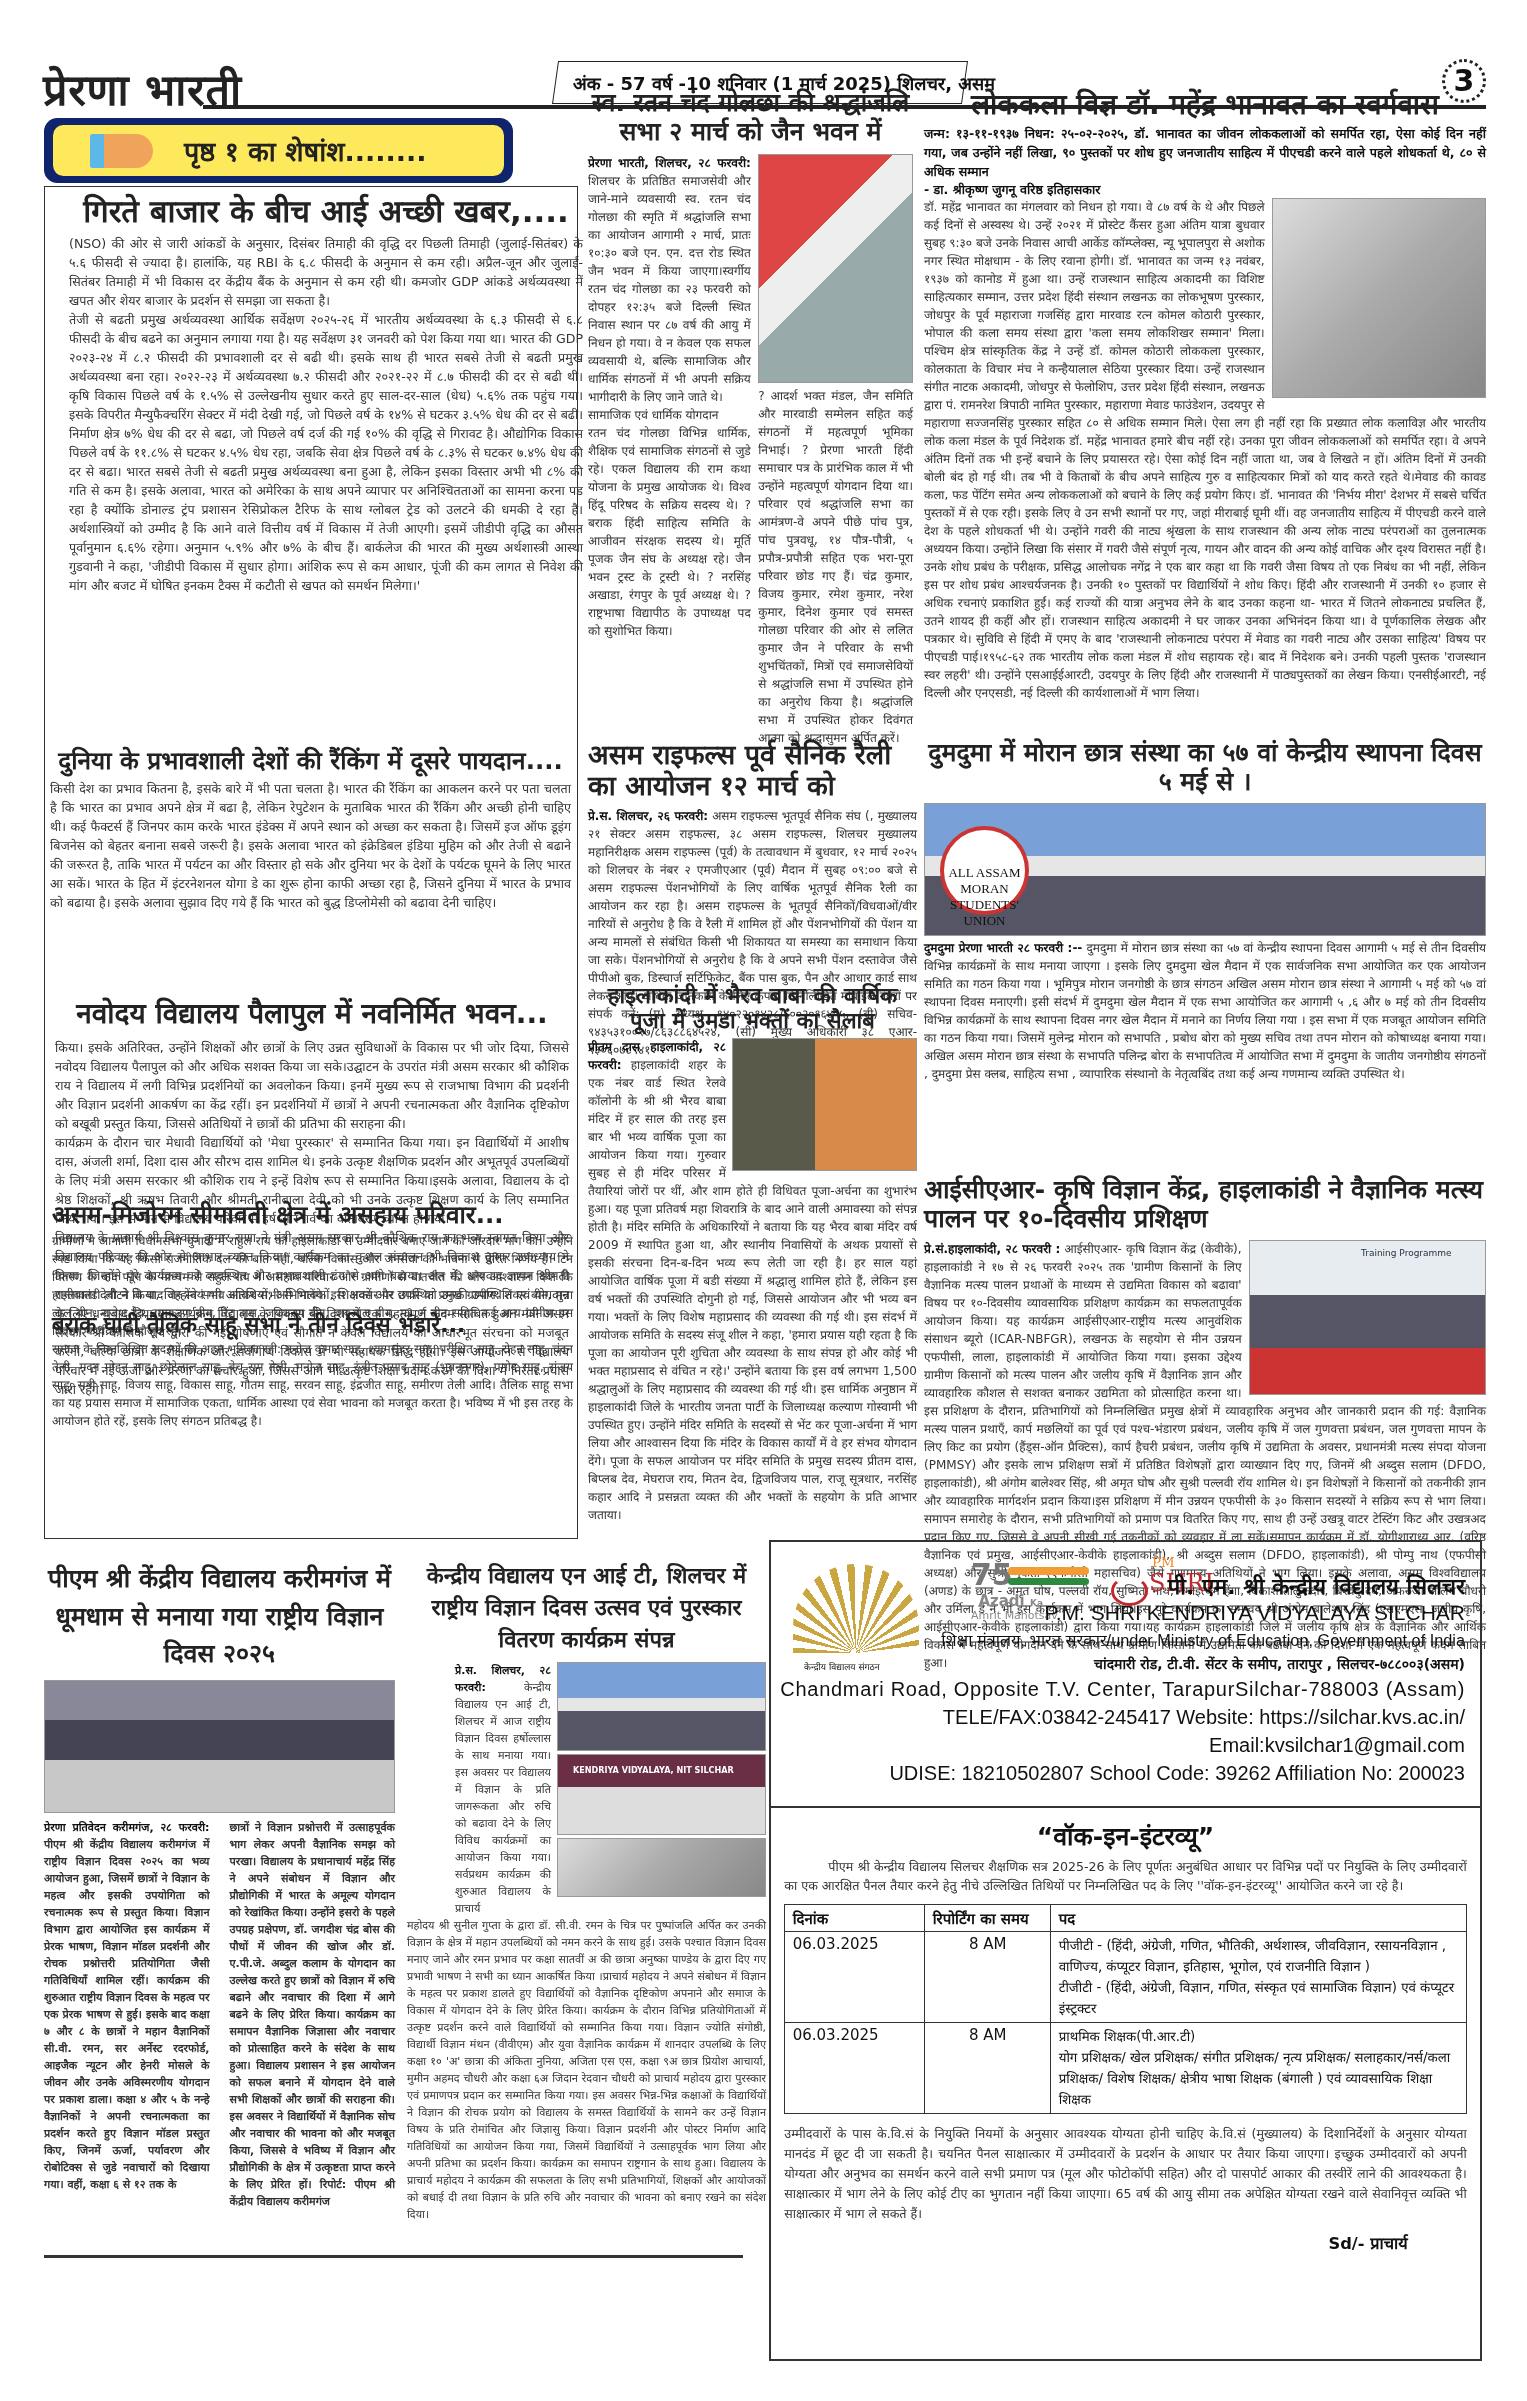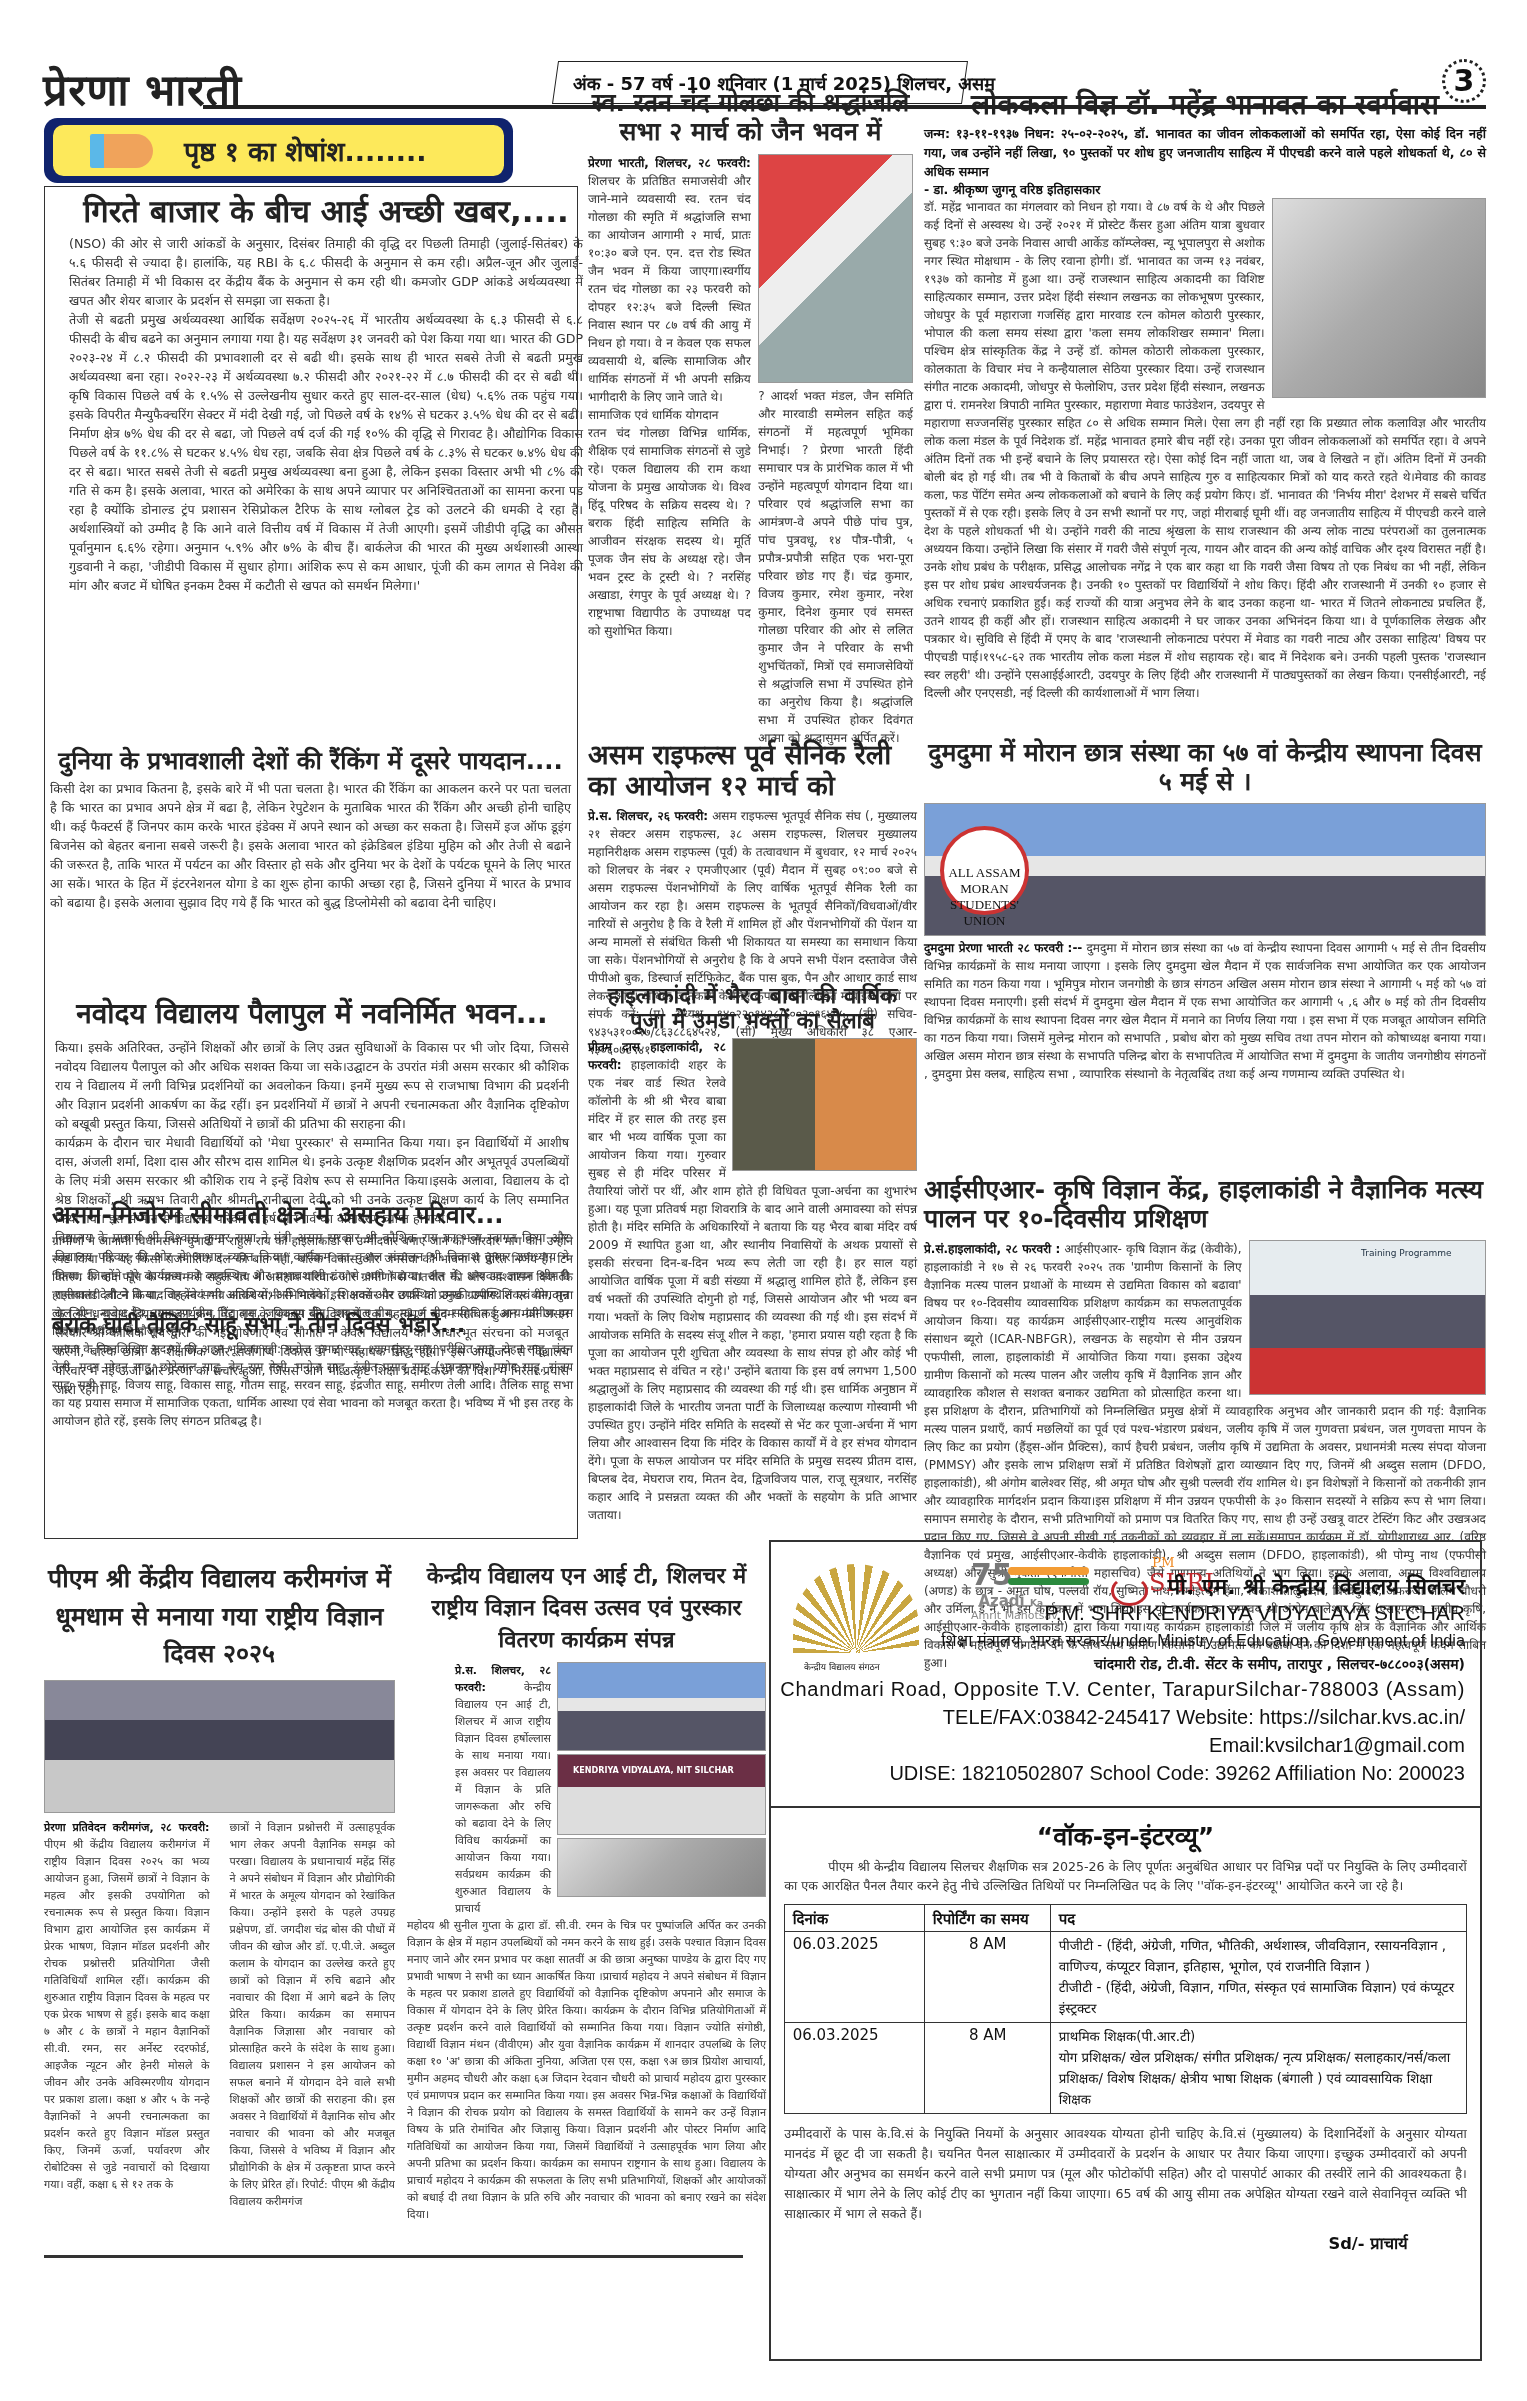--- a/index.html
+++ b/index.html
@@ -120,21 +120,21 @@
   <h2 class="hd" style="font-size:25px;">आईसीएआर- कृषि विज्ञान केंद्र, हाइलाकांडी ने वैज्ञानिक मत्स्य पालन पर १०-दिवसीय प्रशिक्षण</h2>
   <div class="photo gray" style="float:right;width:237px;height:155px;margin:6px 0 4.4px 7.4px;position:relative;background:linear-gradient(180deg,#e6ecef 0 35%,#556 35% 70%,#c33 70%);">
     <span style="position:absolute;left:111px;top:7.4px;font-size:9px;color:#234;">Training Programme</span>
   </div>
   <p class="body" style="margin-top:6px;font-size:12px;line-height:18px;"><b>प्रे.सं.हाइलाकांदी, २८ फरवरी :</b> <span>आईसीएआर- कृषि विज्ञान केंद्र (केवीके), हाइलाकांडी ने १७ से २६ फरवरी २०२५ तक 'ग्रामीण किसानों के लिए वैज्ञानिक मत्स्य पालन प्रथाओं के माध्यम से उद्यमिता विकास को बढावा' विषय पर १०-दिवसीय व्यावसायिक प्रशिक्षण कार्यक्रम का सफलतापूर्वक आयोजन किया। यह कार्यक्रम आईसीएआर-राष्ट्रीय मत्स्य आनुवंशिक संसाधन ब्यूरो (ICAR-NBFGR), लखनऊ के सहयोग से मीन उन्नयन एफपीसी, लाला, हाइलाकांडी में आयोजित किया गया। इसका उद्देश्य ग्रामीण किसानों को मत्स्य पालन और जलीय कृषि में वैज्ञानिक ज्ञान और व्यावहारिक कौशल से सशक्त बनाकर उद्यमिता को प्रोत्साहित करना था।इस प्रशिक्षण के दौरान, प्रतिभागियों को निम्नलिखित प्रमुख क्षेत्रों में व्यावहारिक अनुभव और जानकारी प्रदान की गई: वैज्ञानिक मत्स्य पालन प्रथाएँ, कार्प मछलियों का पूर्व एवं पश्च-भंडारण प्रबंधन, जलीय कृषि में जल गुणवत्ता प्रबंधन, जल गुणवत्ता मापन के लिए किट का प्रयोग (हैंड्स-ऑन प्रैक्टिस), कार्प हैचरी प्रबंधन, जलीय कृषि में उद्यमिता के अवसर, प्रधानमंत्री मत्स्य संपदा योजना (PMMSY) और इसके लाभ प्रशिक्षण सत्रों में प्रतिष्ठित विशेषज्ञों द्वारा व्याख्यान दिए गए, जिनमें श्री अब्दुस सलाम (DFDO, हाइलाकांडी), श्री अंगोम बालेश्वर सिंह, श्री अमृत घोष और सुश्री पल्लवी रॉय शामिल थे। इन विशेषज्ञों ने किसानों को तकनीकी ज्ञान और व्यावहारिक मार्गदर्शन प्रदान किया।इस प्रशिक्षण में मीन उन्नयन एफपीसी के ३० किसान सदस्यों ने सक्रिय रूप से भाग लिया। समापन समारोह के दौरान, सभी प्रतिभागियों को प्रमाण पत्र वितरित किए गए, साथ ही उन्हें उखत्रू वाटर टेस्टिंग किट और उखत्रअद प्रदान किए गए, जिससे वे अपनी सीखी गई तकनीकों को व्यवहार में ला सकें।समापन कार्यक्रम में डॉ. योगीशाराध्य आर. (वरिष्ठ वैज्ञानिक एवं प्रमुख, आईसीएआर-केवीके हाइलाकांडी), श्री अब्दुस सलाम (DFDO, हाइलाकांडी), श्री पोम्पु नाथ (एफपीसी अध्यक्ष) और सुश्री मुकता (एफपीसी महासचिव) जैसे गणमान्य अतिथियों ने भाग लिया। इसके अलावा, असम विश्वविद्यालय (अणड) के छात्र - अमृत घोष, पल्लवी रॉय, सुष्मिता नाथ, नेमोइत्थेम हेंगा, बिकाश तालुकदार, बिश्वेंदु देब, अफरुजा आलम चौधरी और उर्मिला डे ने भी इस कार्यक्रम में भाग लिया।इस पूरे कार्यक्रम का समन्वय श्री अंगोम बालेश्वर सिंह (एसएमएस, जलीय कृषि, आईसीएआर-केवीके हाइलाकांडी) द्वारा किया गया।यह कार्यक्रम हाइलाकांडी जिले में जलीय कृषि क्षेत्र के वैज्ञानिक और आर्थिक विकास में महत्वपूर्ण योगदान देने के साथ-साथ ग्रामीण किसानों में उद्यमिता को बढावा देने की दिशा में एक महत्वपूर्ण कदम साबित हुआ।</span></p>
 </div>
 
 <div class="abs" style="left:44px;top:1560px;width:351px;">
   <h2 class="hd" style="font-size:25px;text-align:center;line-height:1.5;">पीएम श्री केंद्रीय विद्यालय करीमगंज में धूमधाम से मनाया गया राष्ट्रीय विज्ञान दिवस २०२५</h2>
   <div class="photo stage" style="height:133px;margin-top:7.4px;"></div>
-  <div style="display:flex;gap:20px;margin-top:6px;">
+  <div style="display:flex;gap:20px;margin-top:6px;font-weight:bold;">
     <p class="body" style="flex:1;font-size:11px;line-height:17px;"><b>प्रेरणा प्रतिवेदन करीमगंज, २८ फरवरी:</b> <span>पीएम श्री केंद्रीय विद्यालय करीमगंज में राष्ट्रीय विज्ञान दिवस २०२५ का भव्य आयोजन हुआ, जिसमें छात्रों ने विज्ञान के महत्व और इसकी उपयोगिता को रचनात्मक रूप से प्रस्तुत किया। विज्ञान विभाग द्वारा आयोजित इस कार्यक्रम में प्रेरक भाषण, विज्ञान मॉडल प्रदर्शनी और रोचक प्रश्नोत्तरी प्रतियोगिता जैसी गतिविधियाँ शामिल रहीं। कार्यक्रम की शुरुआत राष्ट्रीय विज्ञान दिवस के महत्व पर एक प्रेरक भाषण से हुई। इसके बाद कक्षा ७ और ८ के छात्रों ने महान वैज्ञानिकों सी.वी. रमन, सर अर्नेस्ट रदरफोर्ड, आइजैक न्यूटन और हेनरी मोसले के जीवन और उनके अविस्मरणीय योगदान पर प्रकाश डाला। कक्षा ४ और ५ के नन्हे वैज्ञानिकों ने अपनी रचनात्मकता का प्रदर्शन करते हुए विज्ञान मॉडल प्रस्तुत किए, जिनमें ऊर्जा, पर्यावरण और रोबोटिक्स से जुडे नवाचारों को दिखाया गया। वहीं, कक्षा ६ से १२ तक के</span></p>
     <p class="body" style="flex:1;font-size:11px;line-height:17px;">छात्रों ने विज्ञान प्रश्नोत्तरी में उत्साहपूर्वक भाग लेकर अपनी वैज्ञानिक समझ को परखा। विद्यालय के प्रधानाचार्य महेंद्र सिंह ने अपने संबोधन में विज्ञान और प्रौद्योगिकी में भारत के अमूल्य योगदान को रेखांकित किया। उन्होंने इसरो के पहले उपग्रह प्रक्षेपण, डॉ. जगदीश चंद्र बोस की पौधों में जीवन की खोज और डॉ. ए.पी.जे. अब्दुल कलाम के योगदान का उल्लेख करते हुए छात्रों को विज्ञान में रुचि बढाने और नवाचार की दिशा में आगे बढने के लिए प्रेरित किया। कार्यक्रम का समापन वैज्ञानिक जिज्ञासा और नवाचार को प्रोत्साहित करने के संदेश के साथ हुआ। विद्यालय प्रशासन ने इस आयोजन को सफल बनाने में योगदान देने वाले सभी शिक्षकों और छात्रों की सराहना की। इस अवसर ने विद्यार्थियों में वैज्ञानिक सोच और नवाचार की भावना को और मजबूत किया, जिससे वे भविष्य में विज्ञान और प्रौद्योगिकी के क्षेत्र में उत्कृष्टता प्राप्त करने के लिए प्रेरित हों। रिपोर्ट: पीएम श्री केंद्रीय विद्यालय करीमगंज</p>
   </div>
 </div>
 
 <div class="abs" style="left:407px;top:1560px;width:359px;">
   <h2 class="hd" style="font-size:22px;text-align:center;line-height:1.45;">केन्द्रीय विद्यालय एन आई टी, शिलचर में राष्ट्रीय विज्ञान दिवस उत्सव एवं पुरस्कार वितरण कार्यक्रम संपन्न</h2>
   <div style="display:flex;gap:6px;margin-top:6px;margin-left:48px;">
     <p class="body" style="width:96px;font-size:11px;line-height:17px;"><b>प्रे.स. शिलचर, २८ फरवरी:</b> <span>केन्द्रीय विद्यालय एन आई टी, शिलचर में आज राष्ट्रीय विज्ञान दिवस हर्षोल्लास के साथ मनाया गया। इस अवसर पर विद्यालय में विज्ञान के प्रति जागरूकता और रुचि को बढावा देने के लिए विविध कार्यक्रमों का आयोजन किया गया। सर्वप्रथम कार्यक्रम की शुरुआत विद्यालय के प्राचार्य</span></p>
     <div style="flex:1;">

